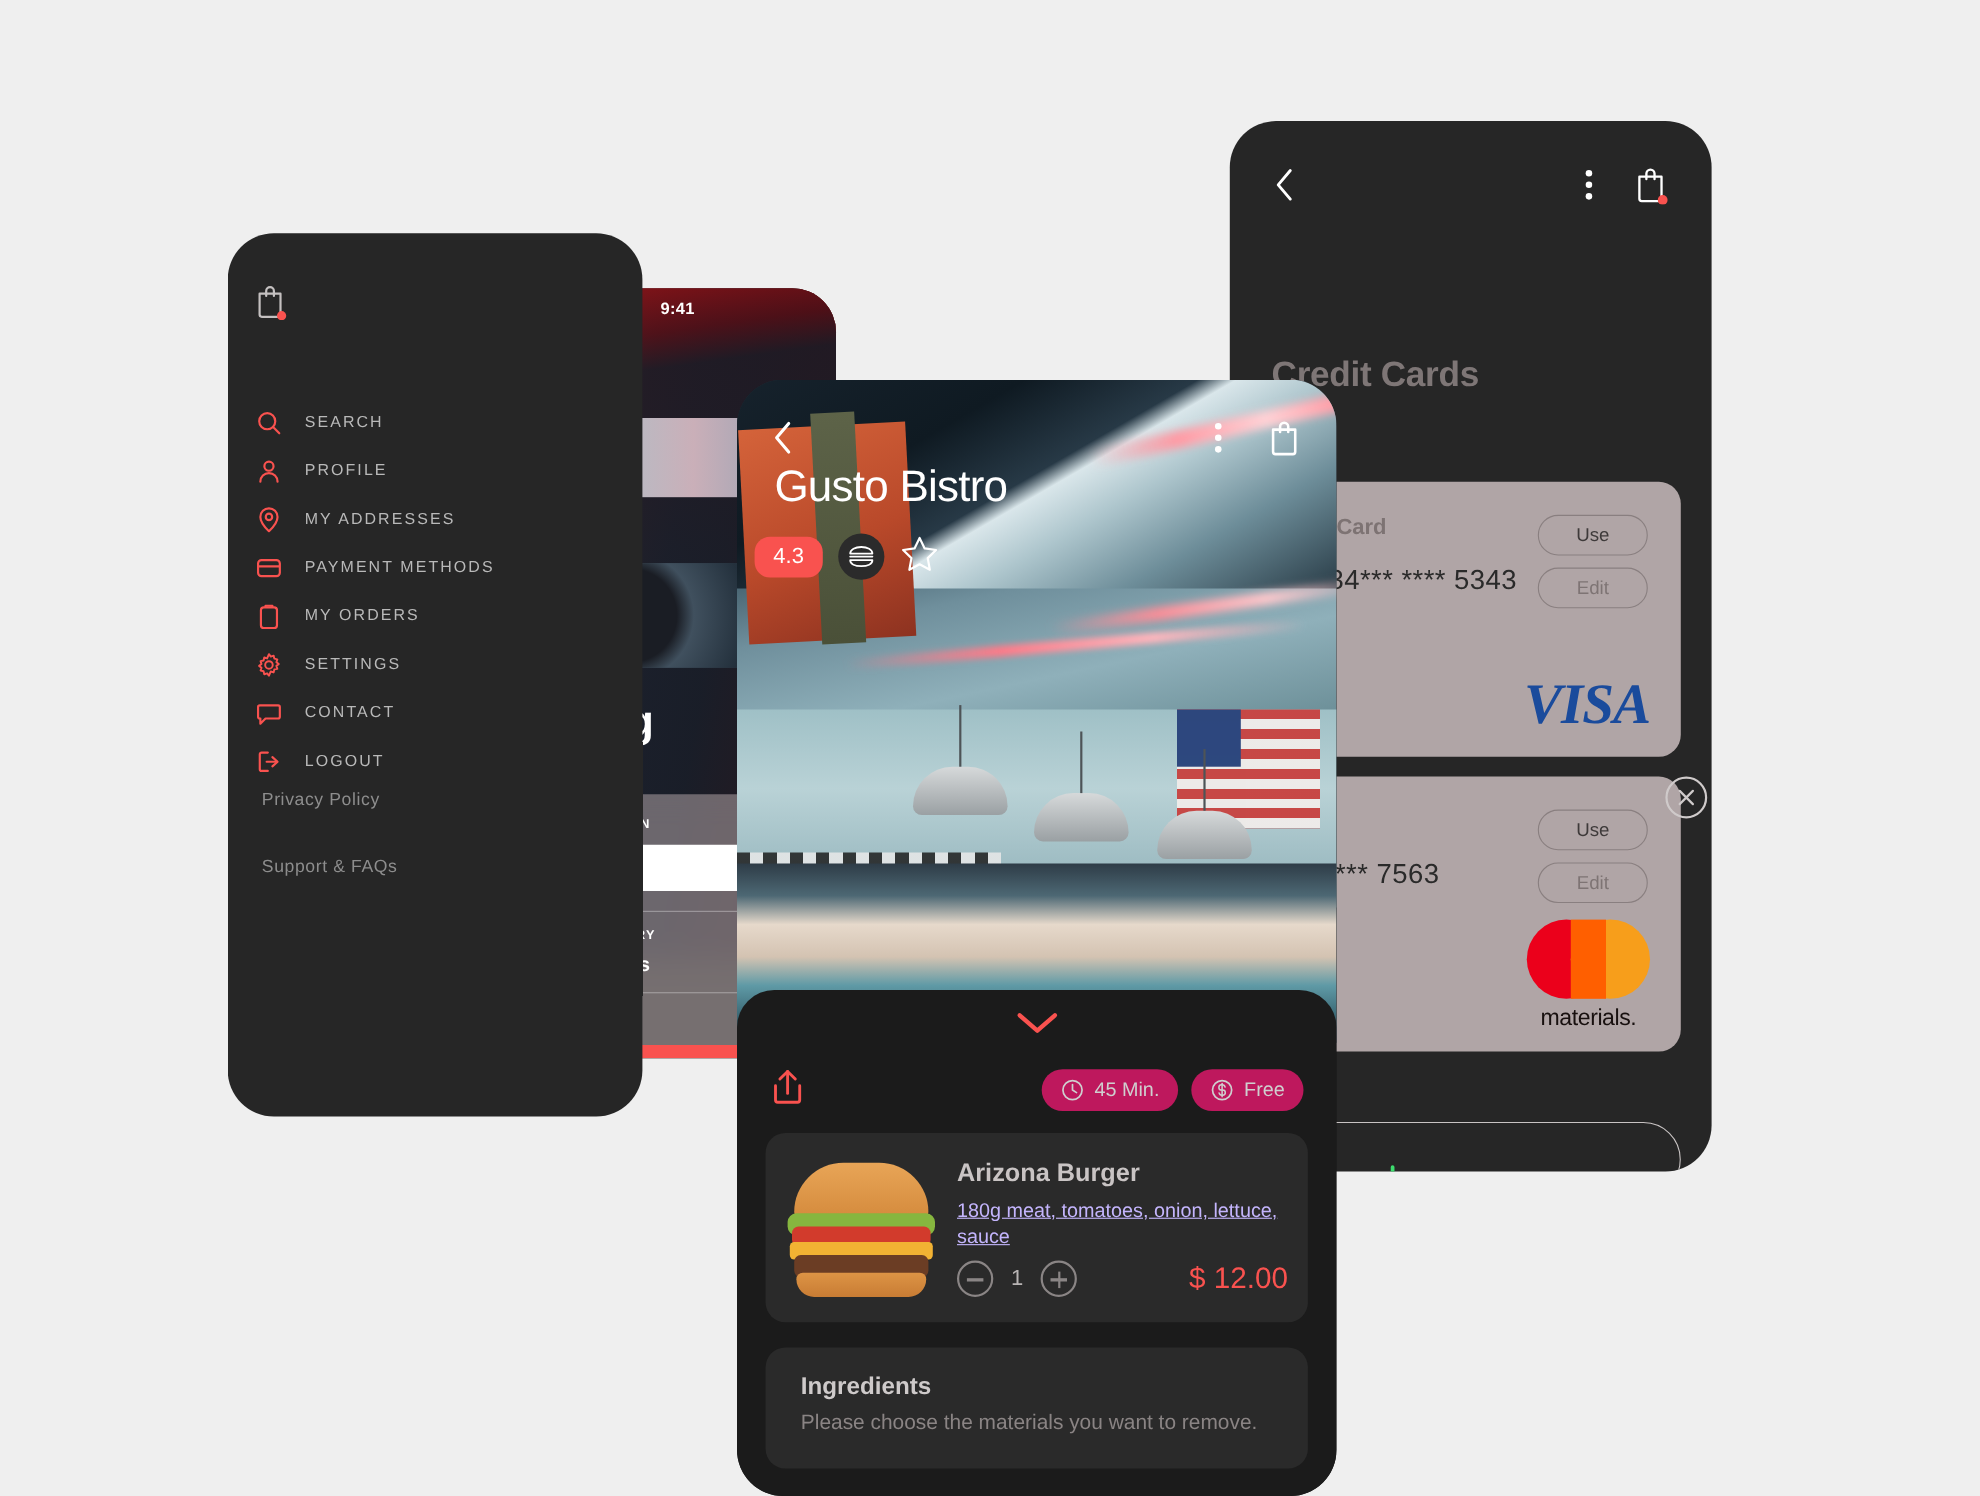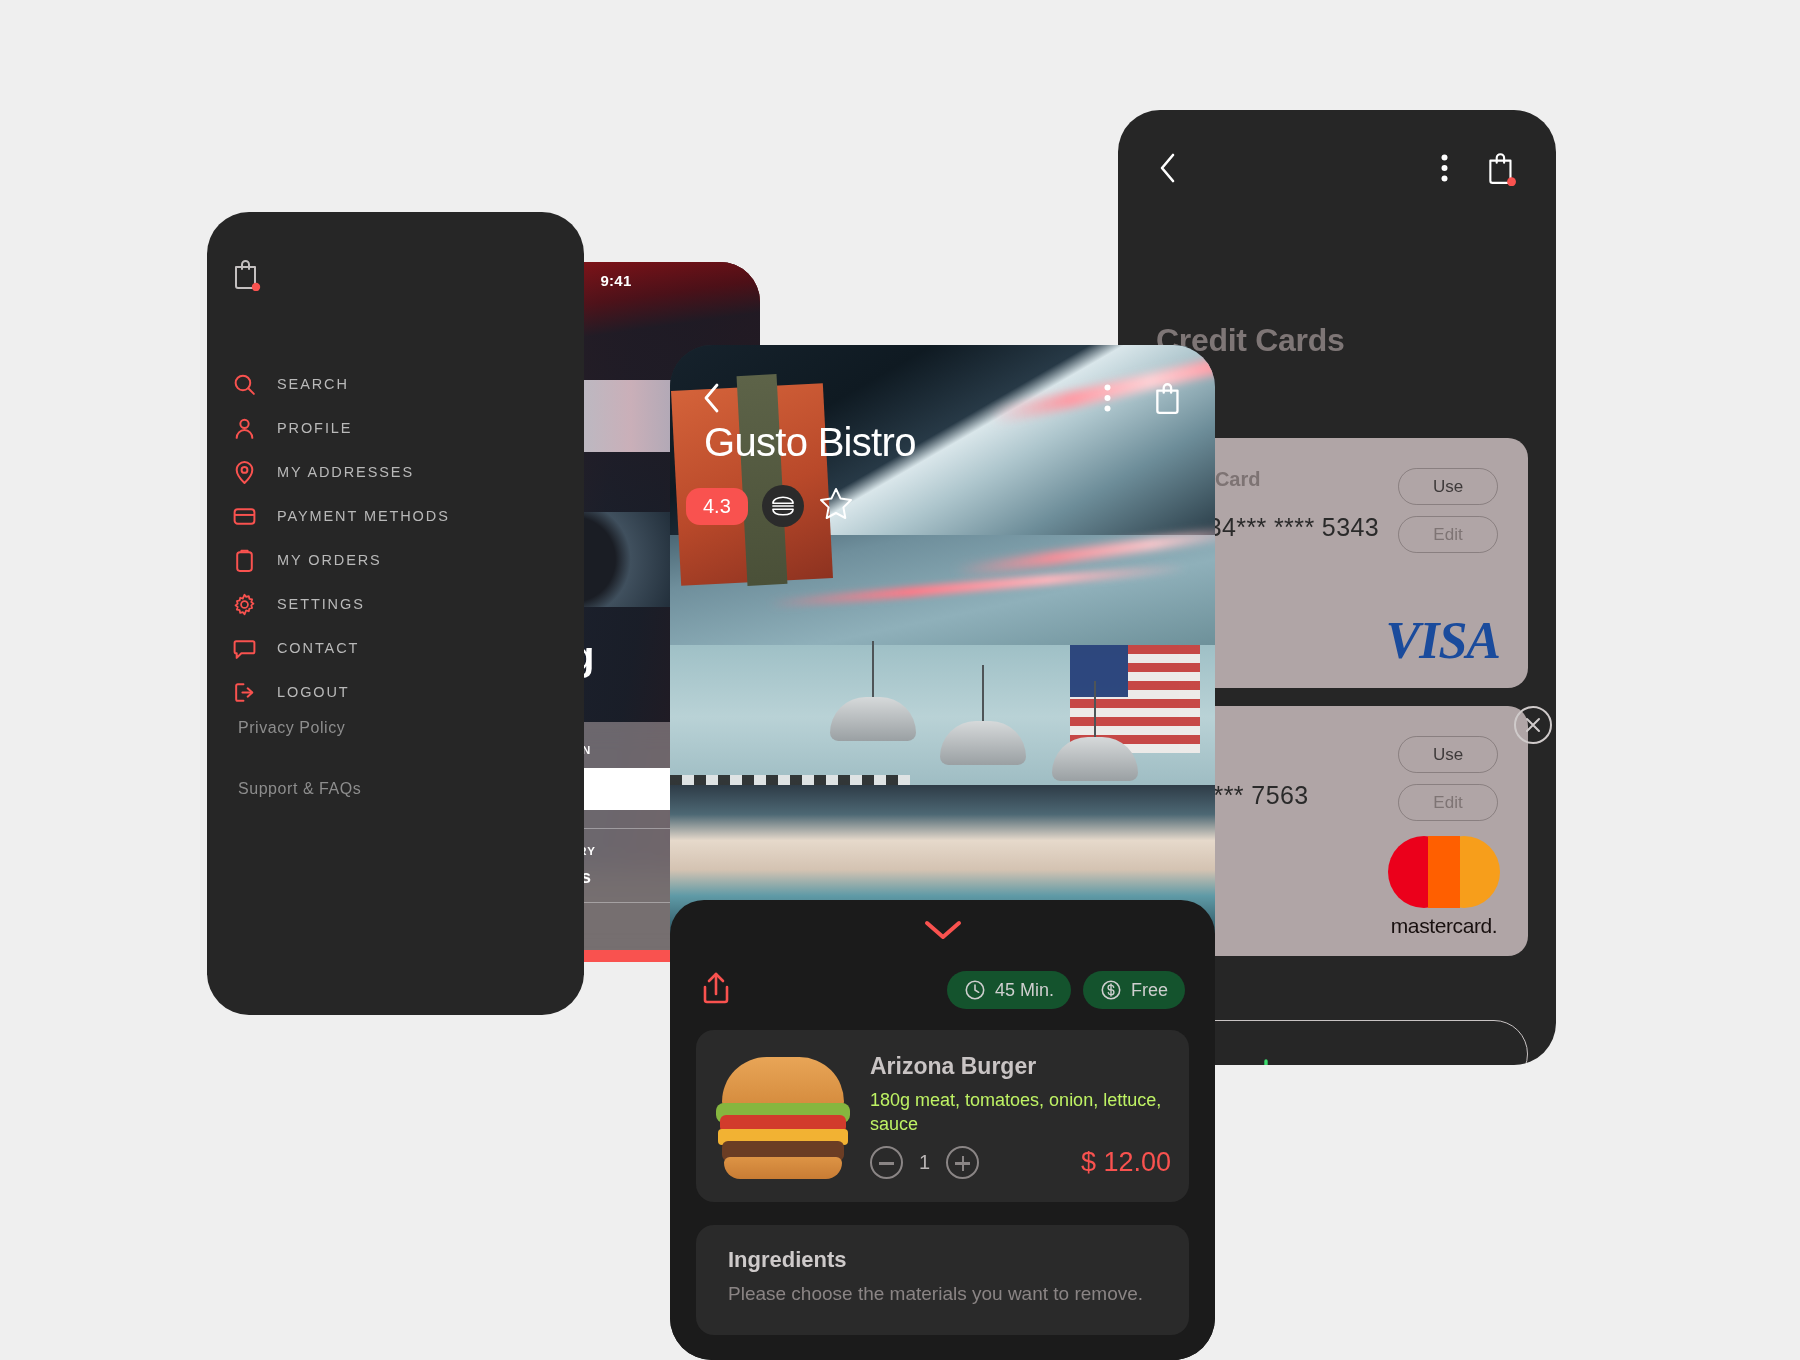--- a/index.html
+++ b/index.html
@@ -251,39 +251,39 @@
     position: absolute; left: 0; top: 555px; width: 100%; bottom: 0;
     background: #1b1b1b; border-radius: 34px 34px 0 0; z-index: 12;
   }
   .sheet-chev { position:absolute; left:50%; top:18px; transform: translateX(-50%); }
   .gusto-actions {
     position:absolute; left: 30px; right: 30px; top: 70px;
     display:flex; align-items:center; justify-content: space-between;
   }
   .chips { display:flex; gap: 12px; }
   .chip {
-    background:#14532d; border-radius: 19px; height: 38px;
+    background:#be185d; border-radius: 19px; height: 38px;
     display:flex; align-items:center; gap: 9px; padding: 0 17px;
     color:#cfcfcf; font-size: 18px;
   }
   .food-card {
     position:absolute; left: 26px; right: 26px; top: 130px; height: 172px;
     background:#2a2a2a; border-radius: 18px;
     display:flex; align-items:center; padding: 0 18px;
   }
   .burger-img { width: 138px; height: 126px; position:relative; flex:0 0 138px; }
   .bun-top { position:absolute; left:8px; top:4px; width:122px; height:52px; background: linear-gradient(180deg,#e8a557,#d48a3c); border-radius: 62px 62px 10px 10px; }
   .lettuce { position:absolute; left:2px; top:50px; width:134px; height:20px; background:#86b63f; border-radius: 8px; }
   .tomato { position:absolute; left:6px; top:62px; width:126px; height:18px; background:#d23b2c; border-radius: 6px; }
   .cheese { position:absolute; left:4px; top:76px; width:130px; height:16px; background:#f2b233; border-radius: 4px; }
   .patty { position:absolute; left:8px; top:88px; width:122px; height:20px; background:#6b3d24; border-radius: 6px; }
   .bun-bot { position:absolute; left:10px; top:104px; width:118px; height:22px; background: linear-gradient(180deg,#dd9445,#c87c34); border-radius: 8px 8px 22px 22px; }
   .food-info { flex: 1; padding-left: 18px; }
   .food-title { color:#c9c4c4; font-size: 23px; font-weight: 700; }
-  .food-desc { color:#bef264; font-size: 18px; line-height: 1.35; margin-top: 8px; }
+  .food-desc { color:#c4b5fd; font-size: 18px; line-height: 1.35; margin-top: 8px; text-decoration: underline; }
   .food-bottom { display:flex; align-items:center; margin-top: 10px; }
   .qty-btn { width: 33px; height: 33px; border: 2px solid #8a8585; border-radius: 50%; position:relative; }
   .qty-btn::before { content:""; position:absolute; left:7px; top:14px; width:15px; height:2.5px; background:#8a8585; }
   .qty-btn.plus::after { content:""; position:absolute; left:13.5px; top:7.5px; width:2.5px; height:15px; background:#8a8585; }
   .qty-val { color:#b8b4b4; font-size: 20px; margin: 0 16px; }
   .food-price { color:#f9524f; font-size: 27px; font-weight: 500; margin-left: auto; }
   .ing-card {
     position:absolute; left: 26px; right: 26px; top: 325px; height: 110px;
     background:#2a2a2a; border-radius: 18px; padding: 22px 32px;
   }
@@ -448,21 +448,21 @@
         <div class="cc-btn">Use</div>
         <div class="cc-btn dim">Edit</div>
       </div>
       <div class="cc-logo">
         <div class="mc-wrap">
           <div class="mc-circles">
             <div class="mc-c mc-red"></div>
             <div class="mc-c mc-yel"></div>
             <div class="mc-mid"></div>
           </div>
-          <div class="mc-text">mastercard.</div>
+          <div class="mc-text">materials.</div>
         </div>
       </div>
     </div>
 
     <div class="add-new">
       <svg width="30" height="30" viewBox="0 0 30 30">
         <path d="M15 4 V26 M4 15 H26" stroke="#3ddc6e" stroke-width="3.4" stroke-linecap="round"></path>
       </svg>
       <span class="add-new-label">Add New Card</span>
     </div>

